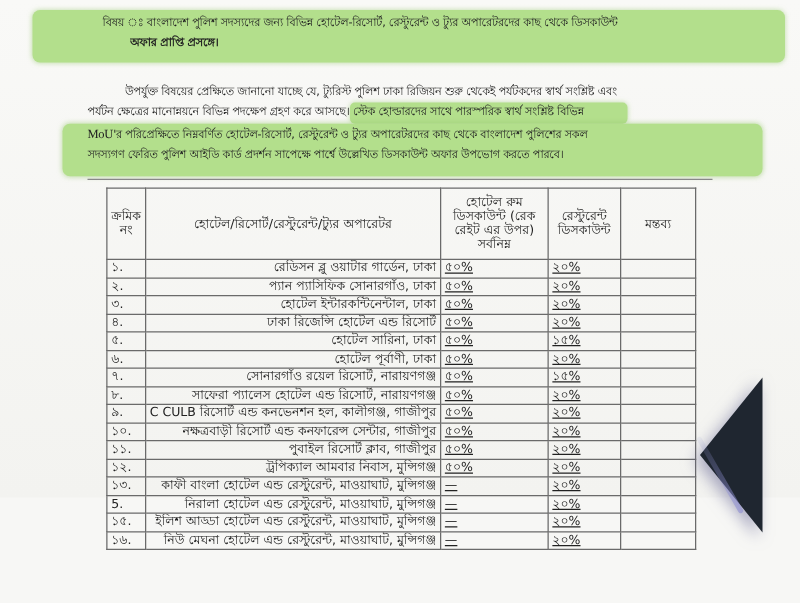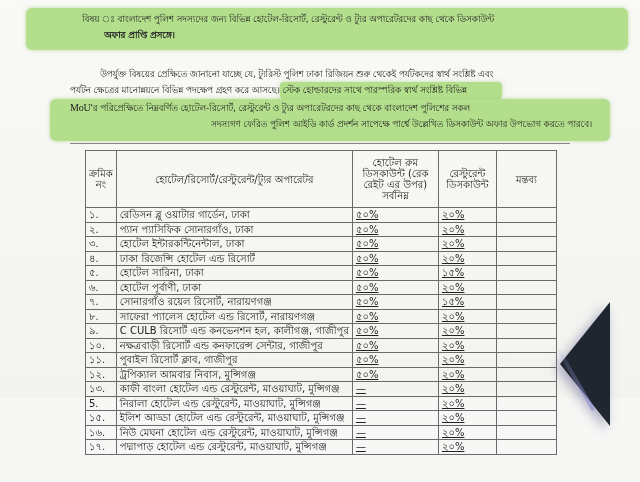--- a/index.html
+++ b/index.html
@@ -22,38 +22,38 @@
   .hl2b { left:50px; top:99px; width:560px; height:42px; }
   .txt {
     position:absolute; font-size:9px; line-height:14px; white-space:nowrap;
     color:#222; letter-spacing:-0.2px; overflow:hidden;
   }
   .subject1 { left:82px; top:12px; width:520px; }
   .subject2 { left:104px; top:28px;font-weight:bold; }
   .para1 { left:100px; top:67px; width:492px; }
   .para2 { left:70px; top:83px; width:510px; }
   .para3 { left:70px; top:101px; width:510px; }
-  .para4 { left:82px; top:117px; width:510px;text-align:right; }
+  .para4 { left:70px; top:117px; width:510px; }
   .mou { font-family:"Liberation Serif", serif; font-size:10px; }
   .topline {
     position:absolute; left:70px; top:143px; width:500px; height:1px;
     background:#888;
   }
   table.grid {
     position:absolute; left:85px; top:150px;
     border-collapse:collapse; font-size:10px; color:#222;
     table-layout:fixed;
   }
   table.grid th, table.grid td {
     border:1px solid #6a6a6a; padding:0 3px; overflow:hidden; white-space:nowrap;
   }
   table.grid th { font-weight:normal; text-align:center; height:56px; line-height:11px; white-space:normal; }
   table.grid td { height:13.5px; line-height:13px; }
   td.sl { text-align:left; padding-left:4px; }
-  td.name { text-align:left; padding-left:6px; }
+  td.name { text-align:right; padding-left:6px; }
   td.pct { text-align:left;text-decoration:underline; }
   .c1 { width:25px; } .c2 { width:232px; } .c3 { width:86px; } .c4 { width:58px; } .c5 { width:60px; }
   .phone {
     position:absolute; left:560px; top:302px; width:0; height:0;
     border-top:62px solid transparent;
     border-bottom:62px solid transparent;
     border-right:50px solid #1f2630;
     filter:drop-shadow(-4px 4px 6px rgba(90,90,140,0.5));
   }
   .phone-shine {
@@ -204,25 +204,18 @@
           <td class="pct">২০%</td>
           <td class="pct"></td>
         </tr>
         <tr>
           <td class="sl">১৬.</td>
           <td class="name">নিউ মেঘনা হোটেল এন্ড রেস্টুরেন্ট, মাওয়াঘাট, মুন্সিগঞ্জ</td>
           <td class="pct">—</td>
           <td class="pct">২০%</td>
           <td class="pct"></td>
         </tr>
-        <tr>
-          <td class="sl">১৭.</td>
-          <td class="name">পদ্মাপাড় হোটেল এন্ড রেস্টুরেন্ট, মাওয়াঘাট, মুন্সিগঞ্জ</td>
-          <td class="pct">—</td>
-          <td class="pct">২০%</td>
-          <td class="pct"></td>
-        </tr>
       </tbody>
   </table>
 
   <div class="phone"></div>
   <div class="phone-shine"></div>
 </div>
 
 </body></html>

